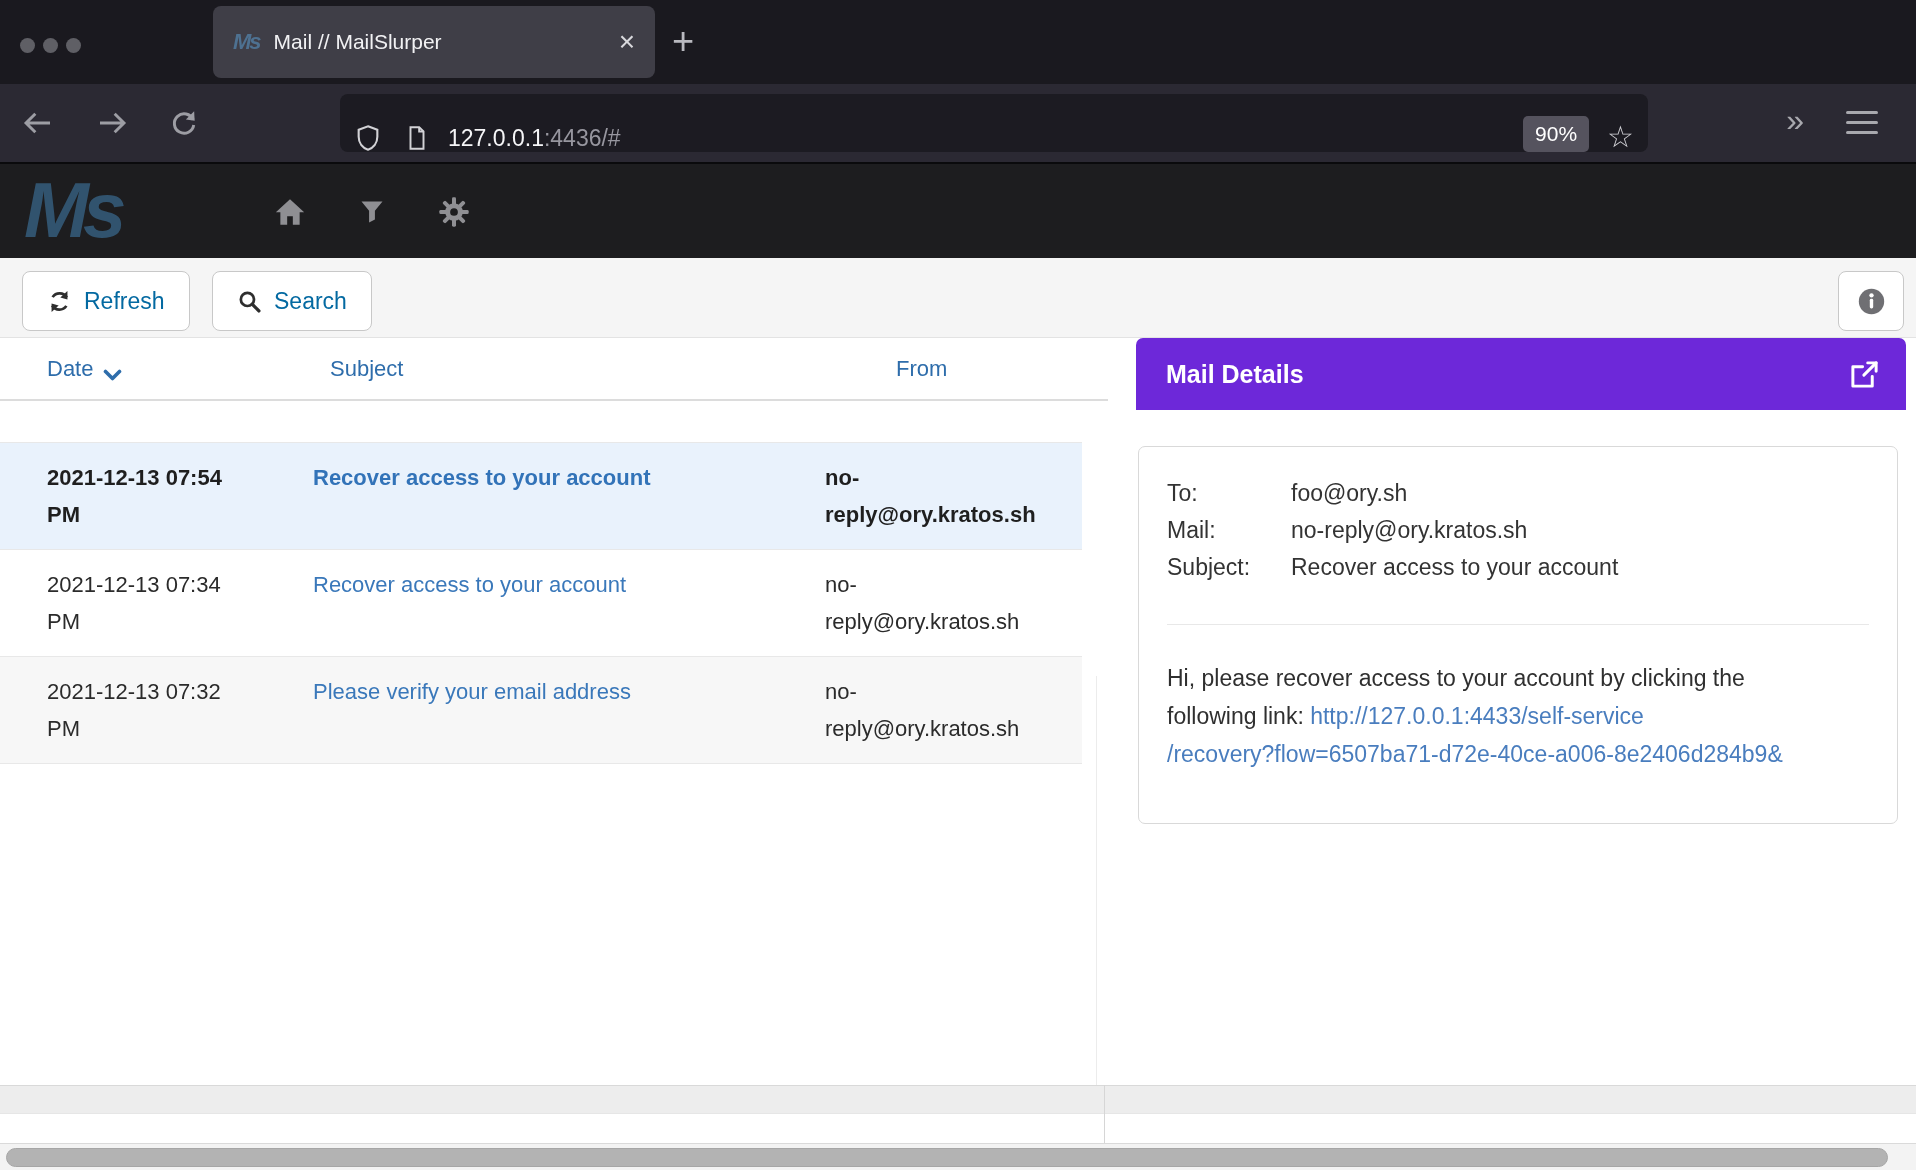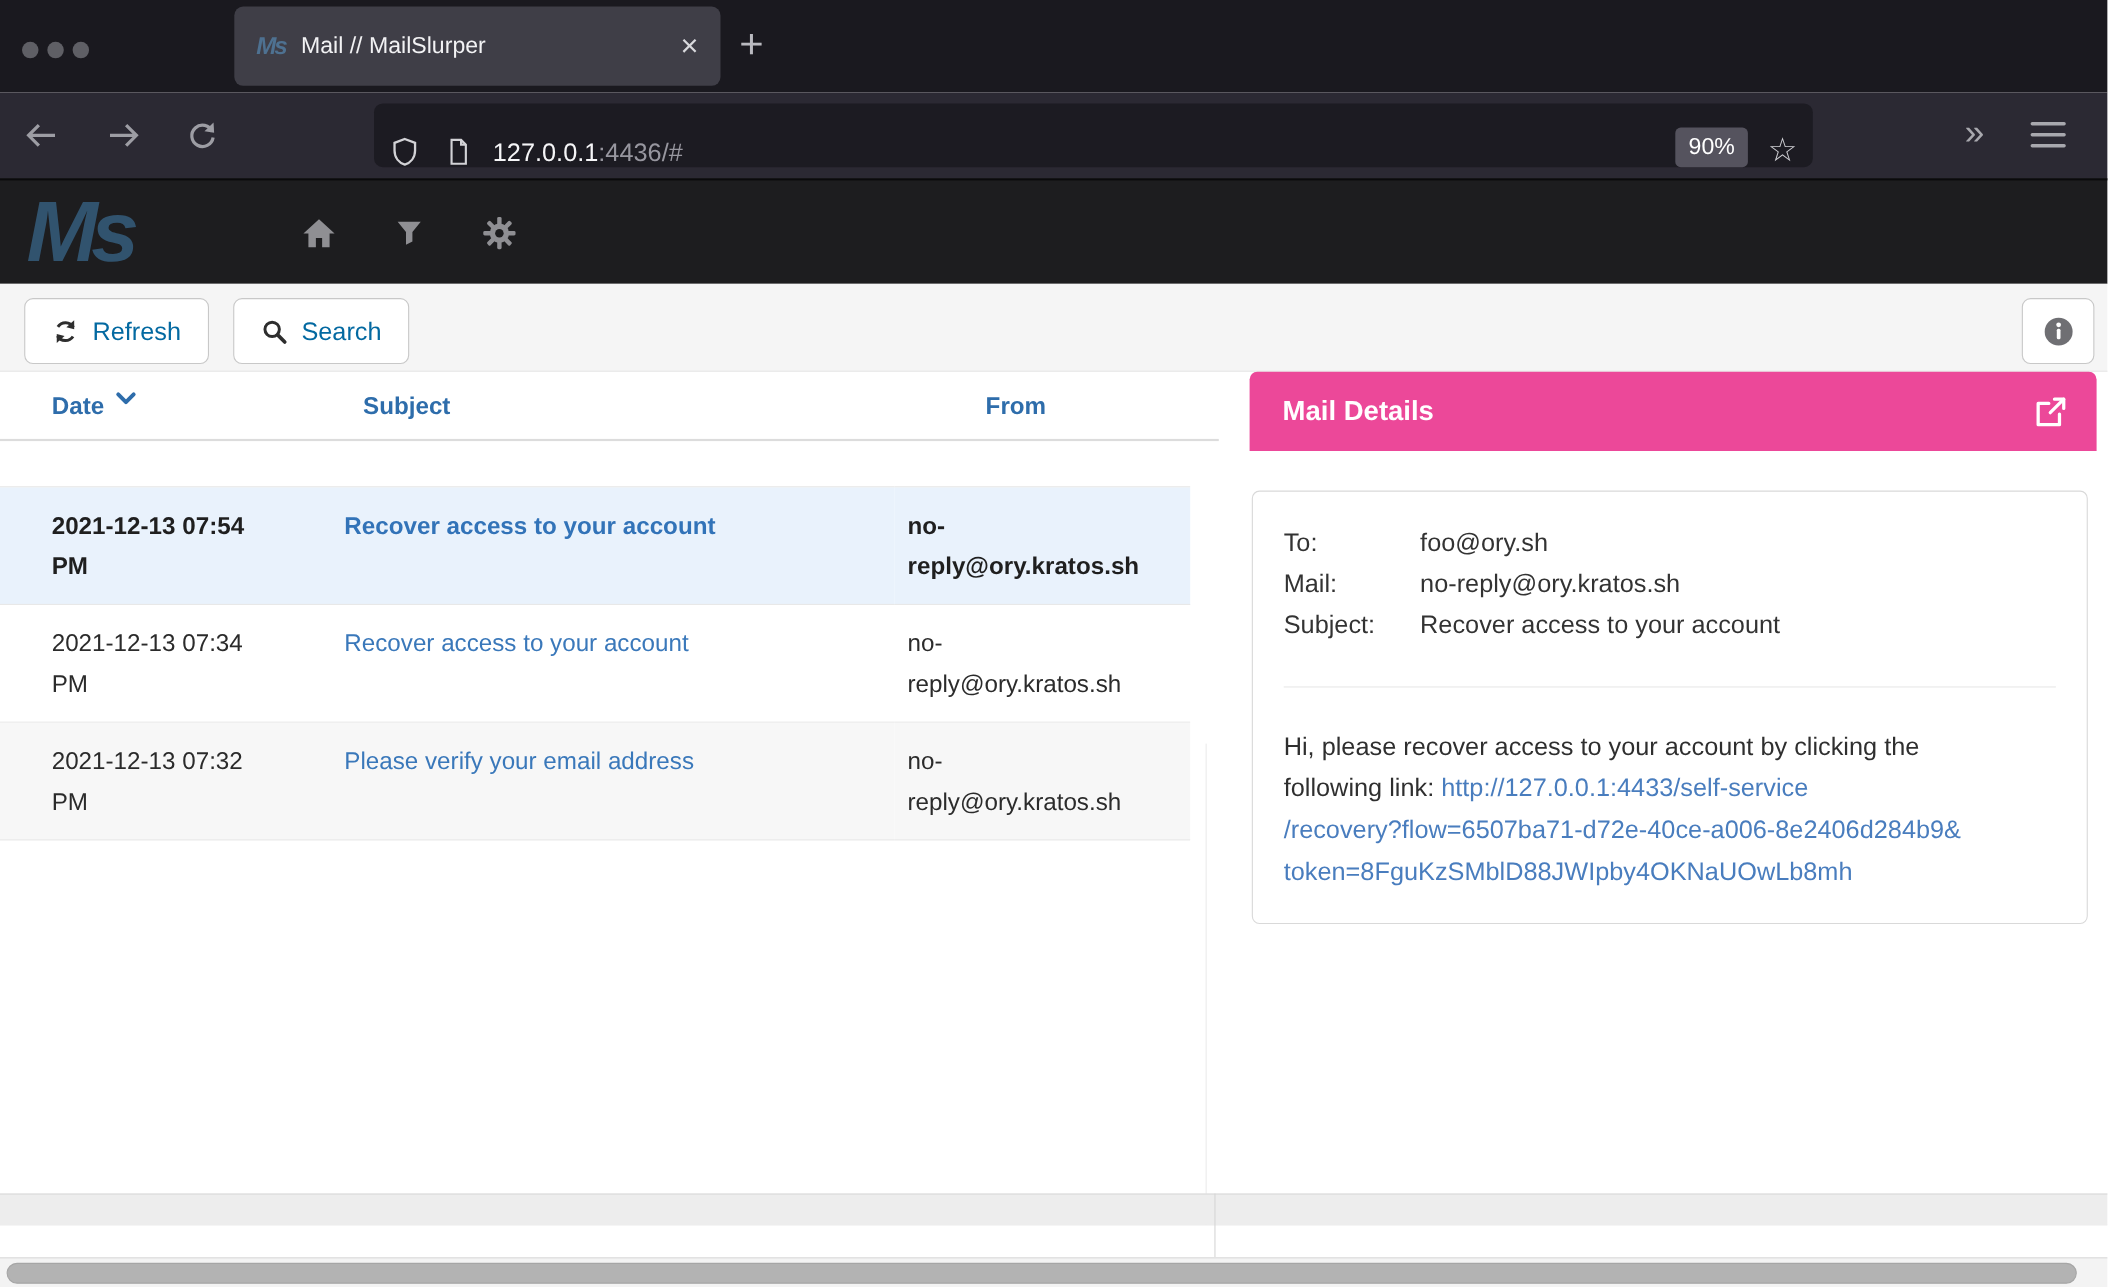--- a/index.html
+++ b/index.html
@@ -44,39 +44,39 @@
   #btn-search { left:212px; }
   #btn-info { left:1838px; width:66px; justify-content:center; padding:0; }
 
   
   .content { position:absolute; left:0; top:338px; width:1916px; height:747px; background:#ffffff; }
   .vline-soft { position:absolute; left:1096px; top:338px; width:1px; height:747px; background:#ececec; }
   .vline-strong { position:absolute; left:1104px; top:1085px; width:1px; height:58px; background:#d6d6d6; }
 
   .pane-left { position:absolute; left:0; top:0; width:1108px; height:747px; }
   .list-header { display:flex; height:63px; border-bottom:2px solid #dcdcdc; align-items:center; }
-  .lh-cell { font-size:22px; font-weight:bold; color:#2e6dab; display:flex; align-items:flex-start; }
+  .lh-cell { font-size:22px; font-weight:normal; color:#2e6dab; display:flex; align-items:flex-end; }
   .lh-date { width:250px; padding-left:47px; gap:10px; }
   .lh-subject { width:563px; padding-left:80px; }
   .lh-from { width:269px; padding-left:83px; }
   .mail-table { width:1082px; border-collapse:collapse; margin-top:41px; table-layout:fixed; }
   .mail-table td { vertical-align:top; font-size:22px; line-height:37px; color:#2b2b2b; padding-top:16px; padding-bottom:16px; }
   .mail-table tr { border-top:1px solid #e8e8e8; border-bottom:1px solid #e8e8e8; }
   .col-date { width:250px; } .col-subject { width:563px; } .col-from { width:269px; }
   td.c-date { padding-left:47px; padding-right:13px; }
   td.c-subject { padding-left:63px; padding-right:20px; }
   td.c-from { padding-left:12px; padding-right:45px; }
   .row-selected { background:#e9f2fc; }
   .row-selected td { font-weight:bold; color:#1f1f1f; }
   .row-striped { background:#f7f7f7; }
   .subject-link { color:#3a78ba; text-decoration:none; }
   .row-selected .subject-link { color:#3273b8; }
 
   .pane-right { position:absolute; left:1108px; top:0; width:808px; height:747px; }
-  .panel-heading { margin-left:28px; width:770px; height:72px; background:#ec4899; border-radius:7px 7px 0 0; display:flex; align-items:center; padding:0 26px 0 30px; }
+  .panel-heading { margin-left:28px; width:770px; height:72px; background:#6d28d9; border-radius:7px 7px 0 0; display:flex; align-items:center; padding:0 26px 0 30px; }
   .panel-title { color:#ffffff; font-size:25px; font-weight:bold; flex:1; }
   .detail-card { margin:36px 16px 0 30px; width:760px; min-height:378px; background:#ffffff; border:1px solid #d9d9d9; border-radius:7px; padding:28px; }
   .meta-row { display:flex; font-size:23px; line-height:37px; color:#333333; }
   .meta-label { width:124px; flex:0 0 auto; }
   .meta-value { flex:1; }
   .detail-card hr { border:none; border-top:1px solid #e8e8e8; margin:38px 0 0 0; }
   .mail-body { margin-top:34px; max-width:668px; font-size:23px; line-height:38px; color:#2f2f2f; }
   .recovery-link { color:#497dbe; text-decoration:none; word-break:break-all; }
 
   
@@ -261,21 +261,21 @@
       <div class="meta-row">
         <span class="meta-label">Mail:</span>
         <span class="meta-value">no-reply@ory.kratos.sh</span>
       </div>
       <div class="meta-row">
         <span class="meta-label">Subject:</span>
         <span class="meta-value">Recover access to your account</span>
       </div>
       <hr>
       <p class="mail-body">
-        <span>Hi, please recover access to your account by clicking the following link: </span><a class="recovery-link" href="#"><span>http://127.0.0.1:4433/self-service</span><br><span>/recovery?flow=6507ba71-d72e-40ce-a006-8e2406d284b9&amp;</span><br><span>token=8FguKzSMblD88JWIpby4OKNaUOwLb8mh</span></a>
+        <span>Hi, please recover access to your account by clicking the following link: </span><a class="recovery-link" href="#"><span>http://127.0.0.1:4433/self-service</span><br><span>/recovery?flow=6507ba71-d72e-40ce-a006-8e2406d284b9&amp;</span><br></a>
       </p>
     </div>
   </div>
 
   <div class="vline-soft"></div>
 </div>
 
 <div class="strip-gray"></div>
 <div class="strip-white"></div>
 <div class="vline-strong"></div>

